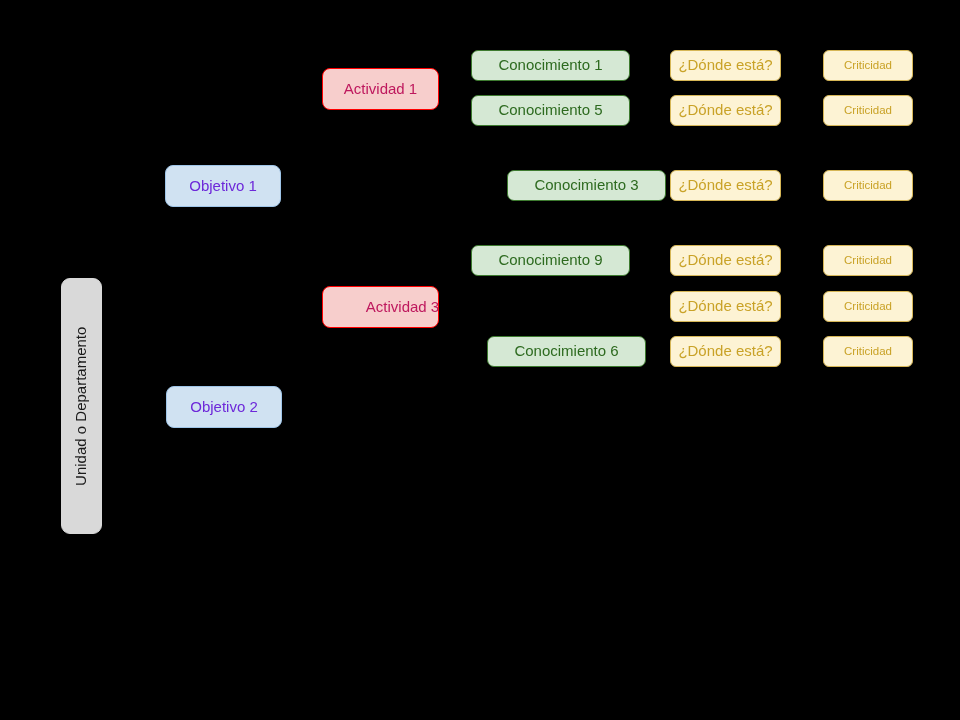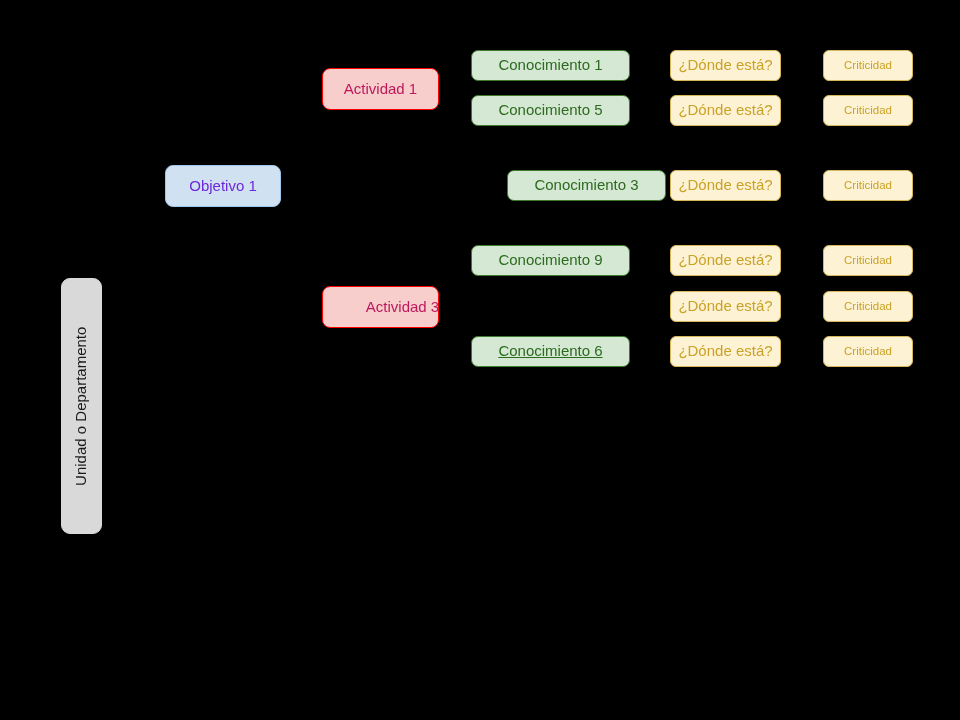--- a/index.html
+++ b/index.html
@@ -116,41 +116,44 @@
 
 <div id="canvas">
 
   <div class="node node-unit">
     <span class="vtext">Unidad o Departamento</span>
   </div>
 
   <div class="node node-objetivo" style="left:165px; top:165px;">
     <span>Objetivo 1</span>
   </div>
+  <div class="node node-objetivo" style="left:166px; top:386px;">
+    <span>Objetivo 2</span>
+  </div>
 
   <div class="node node-actividad" style="left:322px; top:68px;">
     <span>Actividad 1</span>
   </div>
   <div class="node node-actividad" style="left:322px; top:286px;padding-left:44px;">
     <span>Actividad 3</span>
   </div>
 
   <div class="node node-conocimiento" style="left:471px; top:50px;">
     <span>Conocimiento 1</span>
   </div>
   <div class="node node-conocimiento" style="left:471px; top:95px;">
     <span>Conocimiento 5</span>
   </div>
   <div class="node node-conocimiento" style="left:471px; top:170px;margin-left:36px;">
     <span>Conocimiento 3</span>
   </div>
   <div class="node node-conocimiento" style="left:471px; top:245px;">
     <span>Conocimiento 9</span>
   </div>
-  <div class="node node-conocimiento" style="left:471px; top:336px;text-decoration:underline;">
+  <div class="node node-conocimiento" style="left:487px; top:336px;">
     <span>Conocimiento 6</span>
   </div>
 
   <div class="node node-donde" style="left:670px; top:50px;">
     <span>¿Dónde está?</span>
   </div>
   <div class="node node-donde" style="left:670px; top:95px;">
     <span>¿Dónde está?</span>
   </div>
   <div class="node node-donde" style="left:670px; top:170px;">

